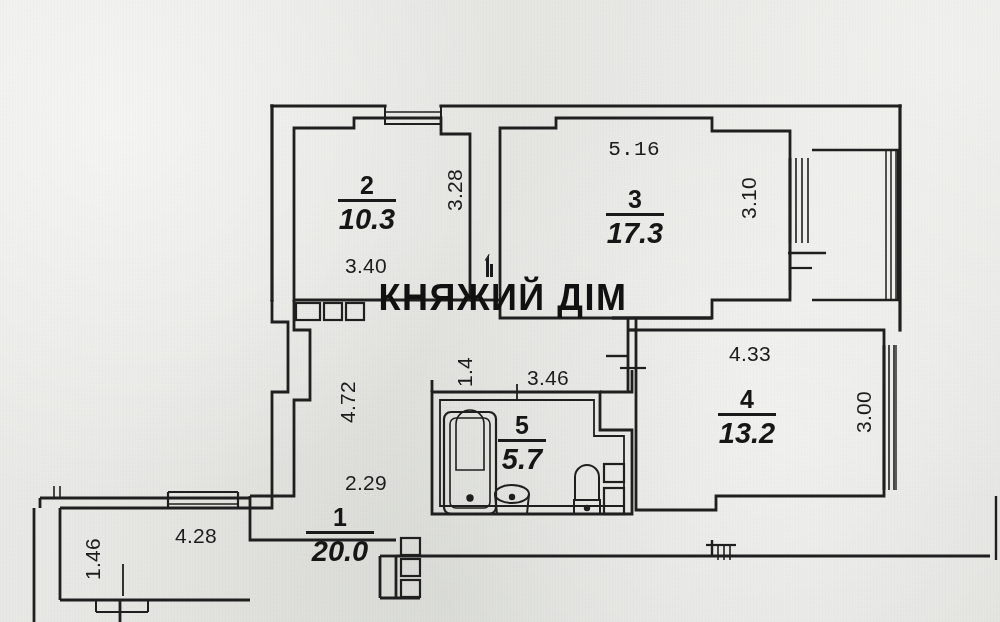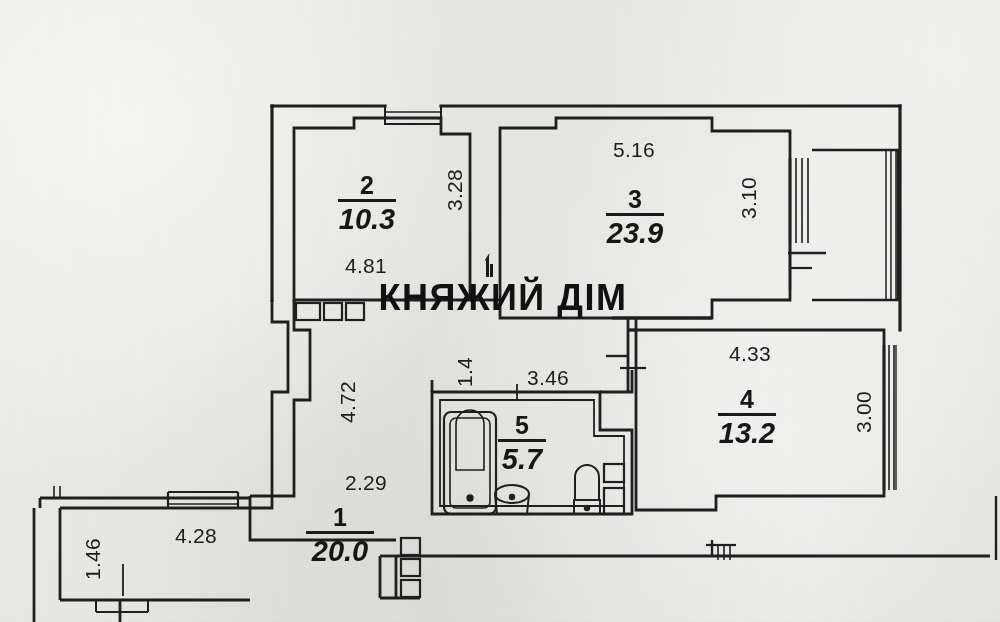--- a/index.html
+++ b/index.html
@@ -282,27 +282,27 @@
       <path d="M 517,384 L 517,400"></path>
       <path d="M 123,596 L 123,564"></path>
       <path d="M 996,496 L 996,560" stroke-width="2.4"></path>
     </g>
 
     <g fill="none" stroke="#1f1f1f" stroke-width="2.2">
       <path d="M 470,268 L 470,300" opacity="0"></path>
     </g>
   </svg>
 
-  <div class="lbl dim" style="left:600px; top:138px; width:68px;">5.16</div>
+  <div class="lbl dim" style="left:600px; top:138px; width:68px;font-family:Liberation Mono, monospace;">5.16</div>
 
   <div class="lbl dim dim-v" style="left:715px; top:186px; width:68px; transform:rotate(-90deg);">3.10</div>
 
   <div class="lbl dim dim-v" style="left:421px; top:178px; width:68px; transform:rotate(-90deg);">3.28</div>
 
-  <div class="lbl dim" style="left:332px; top:254px; width:68px;">4.81</div>
+  <div class="lbl dim" style="left:332px; top:254px; width:68px;">3.40</div>
 
   <div class="lbl dim" style="left:716px; top:342px; width:68px;">4.33</div>
 
   <div class="lbl dim dim-v" style="left:830px; top:400px; width:68px; transform:rotate(-90deg);">3.00</div>
 
   <div class="lbl dim" style="left:514px; top:366px; width:68px;">3.46</div>
 
   <div class="lbl dim dim-v" style="left:437px; top:360px; width:56px; transform:rotate(-90deg);">1.4</div>
 
   <div class="lbl dim dim-v" style="left:314px; top:390px; width:68px; transform:rotate(-90deg);">4.72</div>
@@ -315,21 +315,21 @@
 
   <div class="room-tag" style="left:336px; top:172px; width:62px;">
     <div class="room-num">2</div>
     <div class="bar" style="width:58px;"></div>
     <div class="room-area">10.3</div>
   </div>
 
   <div class="room-tag" style="left:604px; top:186px; width:62px;">
     <div class="room-num">3</div>
     <div class="bar" style="width:58px;"></div>
-    <div class="room-area">23.9</div>
+    <div class="room-area">17.3</div>
   </div>
 
   <div class="room-tag" style="left:716px; top:386px; width:62px;">
     <div class="room-num">4</div>
     <div class="bar" style="width:58px;"></div>
     <div class="room-area">13.2</div>
   </div>
 
   <div class="room-tag" style="left:496px; top:412px; width:52px;">
     <div class="room-num">5</div>

